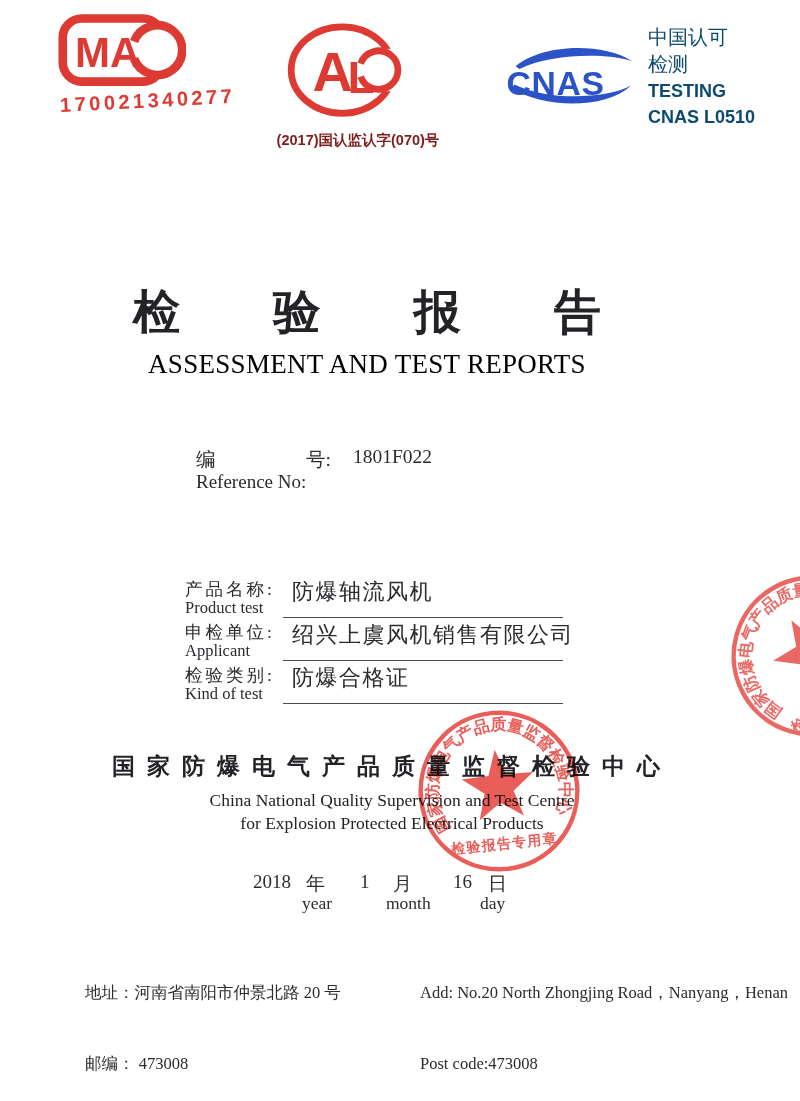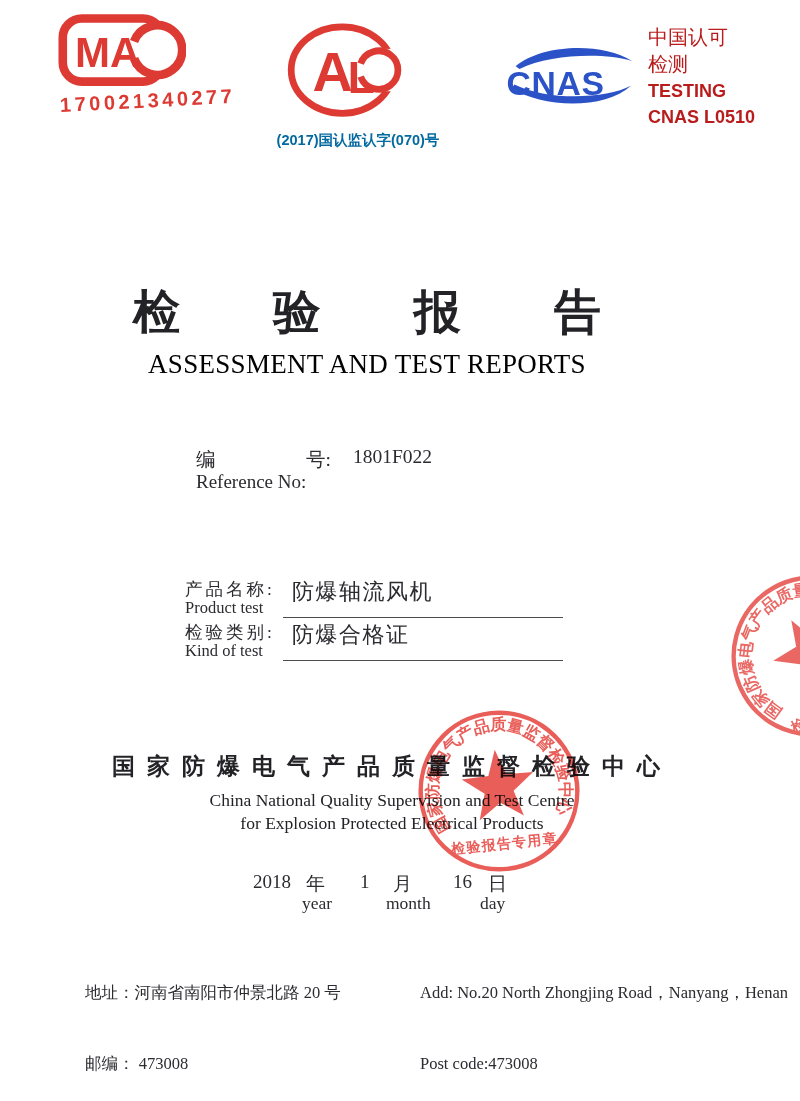--- a/index.html
+++ b/index.html
@@ -8,24 +8,24 @@
     background:#ffffff;overflow:hidden;
     font-family:"Liberation Serif","DejaVu Serif",serif;
     color:#2b2b30;
   }
   .abs{position:absolute;}
   
   .cma-svg{left:58px;top:12px;width:128px;height:80px;}
   .cma-number{left:60px;top:94px;font-family:"Liberation Sans","DejaVu Sans",sans-serif;
     font-size:20px;font-weight:600;color:#dd3a33;letter-spacing:3.5px;transform:rotate(-3deg);transform-origin:left center;}
   .cal-svg{left:286px;top:22px;width:120px;height:100px;}
-  .cal-caption{left:258px;top:131px;width:200px;text-align:center;color:#0369a1;
+  .cal-caption{left:258px;top:131px;width:200px;text-align:center;color:#7f1d1d;
     font-weight:700;font-size:14.5px;font-family:"Liberation Sans","DejaVu Sans",sans-serif;}
   .cnas-svg{left:504px;top:26px;width:136px;height:102px;}
-  .cnas-text{left:648px;top:24px;color:#b91c1c;line-height:27px;font-size:20px;}
+  .cnas-text{left:648px;top:24px;color:#0c4a6e;line-height:27px;font-size:20px;}
   .cnas-text .b{font-family:"Liberation Sans","DejaVu Sans",sans-serif;font-weight:700;font-size:18px;line-height:26px;}
   
   .title-row{left:133px;top:284px;width:468px;display:flex;justify-content:space-between;
     font-size:47px;font-weight:700;line-height:56px;color:#232327;}
   .subtitle{left:100px;top:349px;width:534px;text-align:center;font-size:27px;letter-spacing:.3px;color:#000000;}
   
   .ref{left:196px;top:446px;width:320px;height:52px;font-size:19.5px;}
   .ref span{position:absolute;top:0;}
   .ref .en{top:25px;left:0;font-size:19px;}
   
@@ -103,20 +103,26 @@
   </div>
 
   <div class="abs form">
     <div class="f-row">
       <span class="f-zh">产品名称:</span>
       <span class="f-val">防爆轴流风机</span>
       <span class="f-en">Product test</span>
       <span class="f-line"></span>
     </div>
     <div class="f-row">
+      <span class="f-zh">申检单位:</span>
+      <span class="f-val">绍兴上虞风机销售有限公司</span>
+      <span class="f-en">Applicant</span>
+      <span class="f-line"></span>
+    </div>
+    <div class="f-row">
       <span class="f-zh">检验类别:</span>
       <span class="f-val">防爆合格证</span>
       <span class="f-en">Kind of test</span>
       <span class="f-line"></span>
     </div>
   </div>
 
   <div class="abs centre-zh">国家防爆电气产品质量监督检验中心</div>
   <div class="abs centre-en" style="top:790px">China National Quality Supervision and Test Centre</div>
   <div class="abs centre-en" style="top:813px">for Explosion Protected Electrical Products</div>

